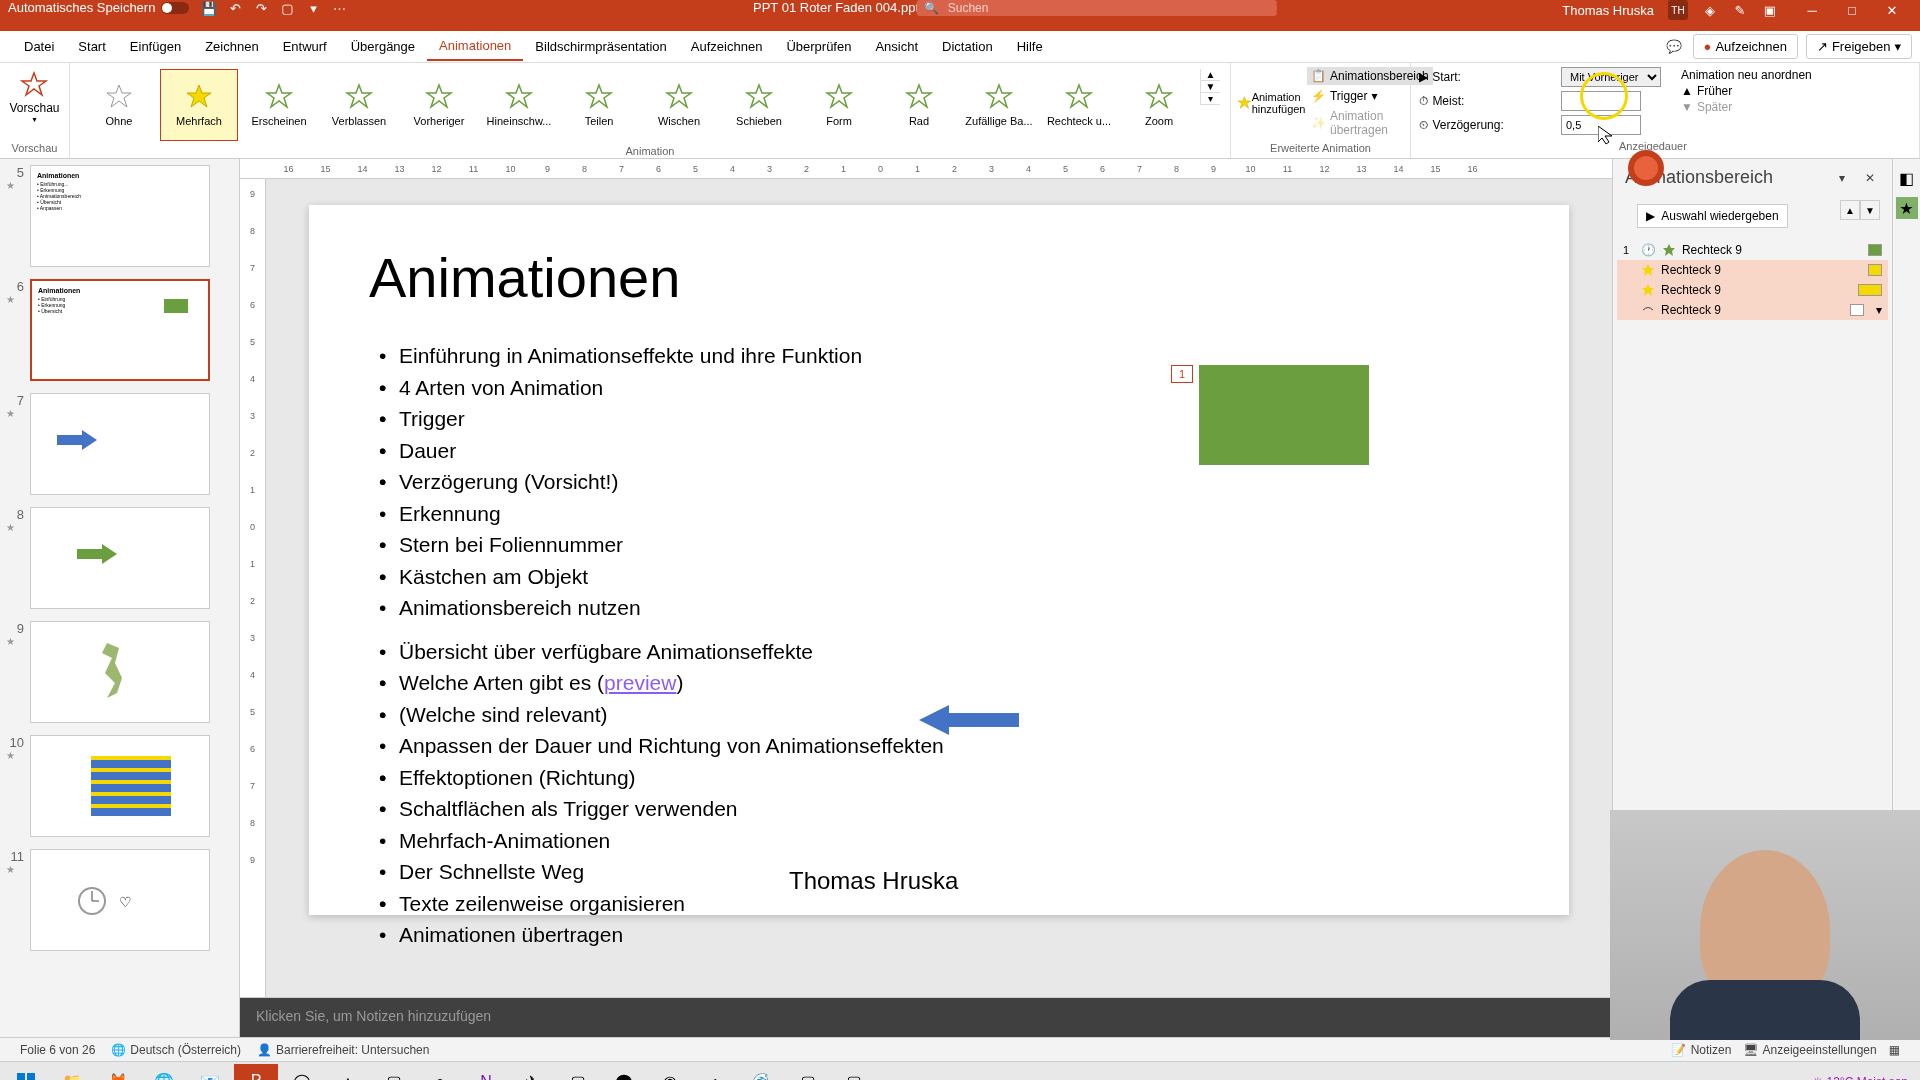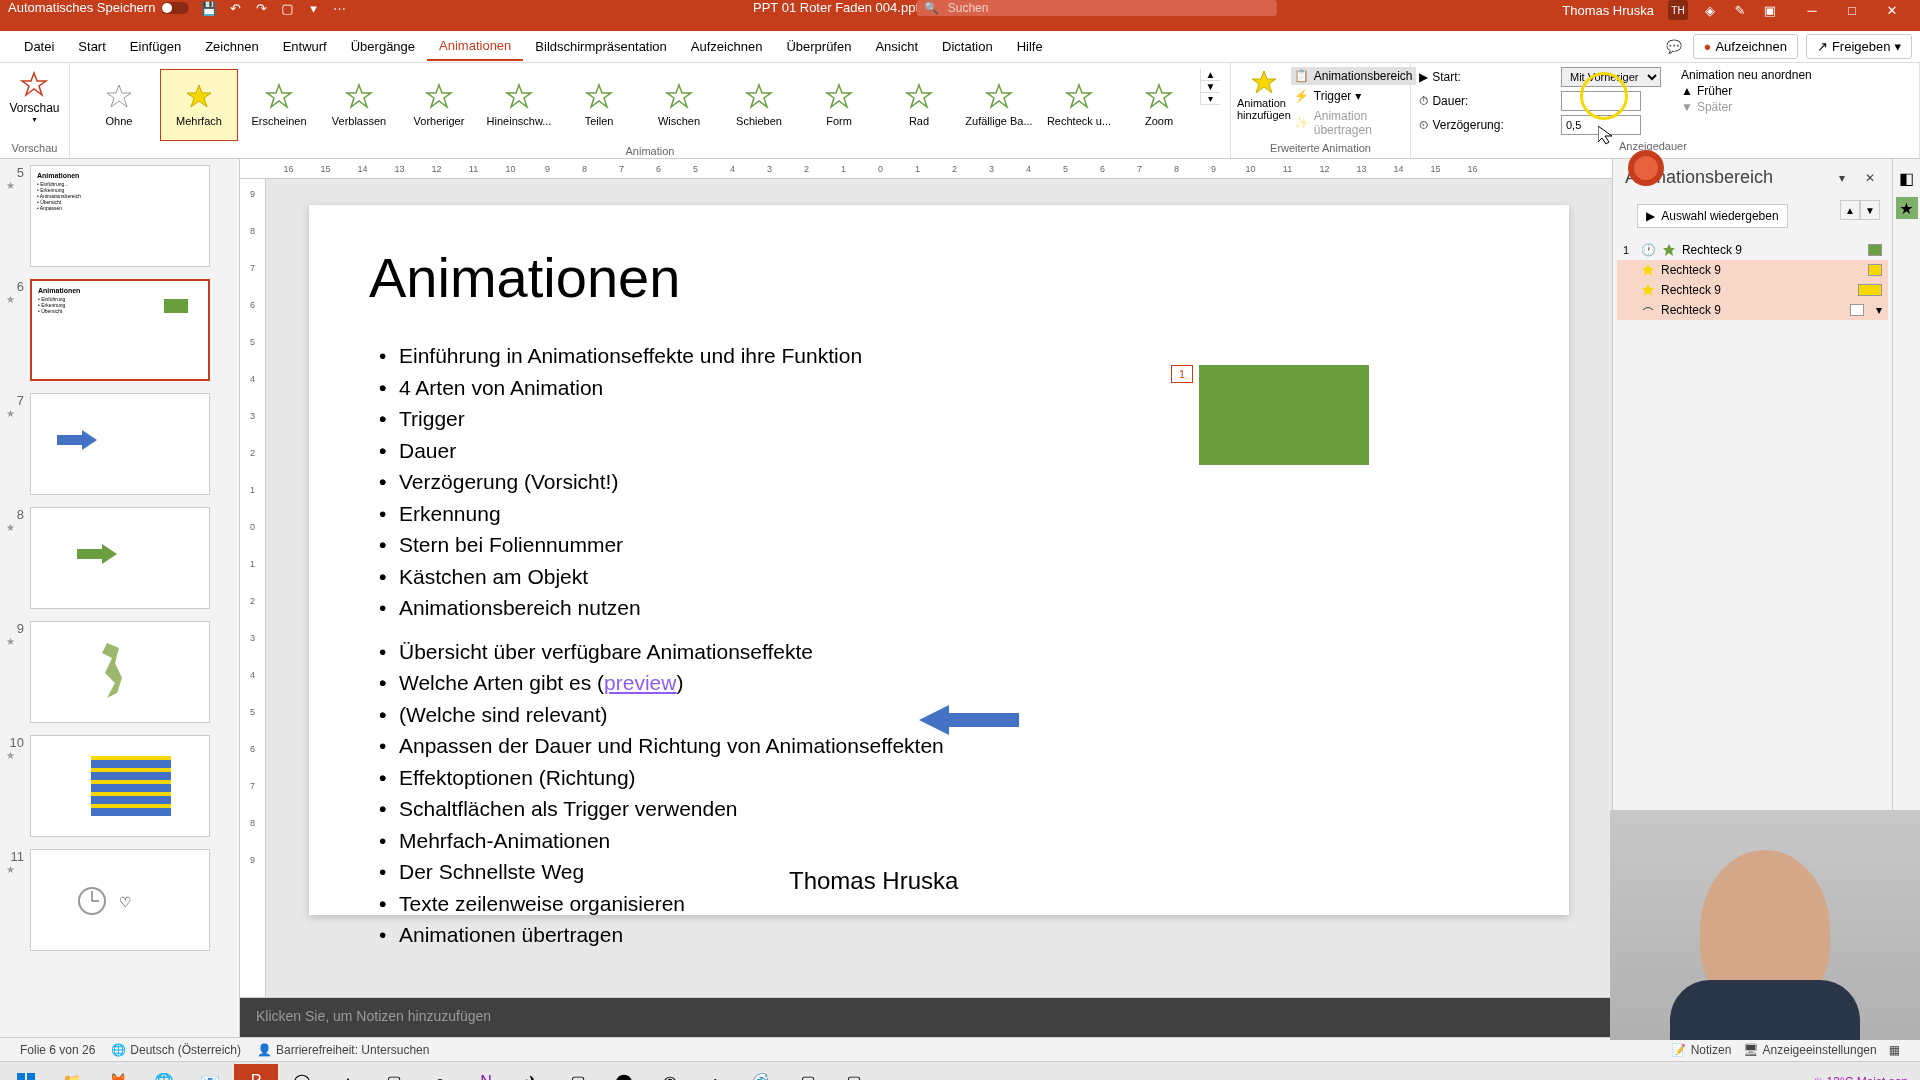--- a/index.html
+++ b/index.html
@@ -37,21 +37,21 @@
 .anim-gallery { flex: 0 0 auto; display: flex; align-items: flex-start; padding: 4px; gap: 2px; }
 .anim-item { width: 78px; height: 72px; display: flex; flex-direction: column; align-items: center; justify-content: center; cursor: pointer; border: 1px solid transparent; font-size: 11px; gap: 4px; }
 .anim-item.selected { border-color: #c43e1c; background: #fef9c3; }
 .anim-item .star { width: 28px; height: 28px; }
 .gallery-nav { width: 20px; display: flex; flex-direction: column; border-left: 1px solid #ddd; }
 .gallery-nav-btn { flex: 1; display: flex; align-items: center; justify-content: center; cursor: pointer; font-size: 10px; border-bottom: 1px solid #ddd; }
 .effekt-group { width: 90px; align-items: center; }
 .effekt-btn { display: flex; flex-direction: column; align-items: center; padding-top: 4px; opacity: 0.4; }
 .erweiterte-group { width: 180px; }
 .erweiterte-content { display: flex; height: 72px; }
-.hinzufuegen-btn { width: 70px; display: flex; flex-direction: column; align-items: center; font-size: 11px; cursor: pointer; padding-top: 4px; }
+.hinzufuegen-btn { width: 70px; display: flex; align-items: center; font-size: 11px; cursor: pointer; padding-top: 4px; }
 .erweiterte-right { display: flex; flex-direction: column; gap: 2px; font-size: 12px; padding-top: 2px; }
 .erweiterte-item { display: flex; align-items: center; gap: 4px; cursor: pointer; padding: 2px 4px; }
 .erweiterte-item.active { background: #e0e0e0; }
 .erweiterte-item.disabled { opacity: 0.4; }
 .timing-group { flex: 1; padding: 4px 8px; }
 .timing-row { display: flex; gap: 12px; align-items: center; font-size: 12px; margin-bottom: 4px; }
 .timing-label { display: flex; align-items: center; gap: 4px; width: 130px; }
 .timing-input { width: 80px; height: 20px; border: 1px solid #999; font-size: 11px; padding: 0 4px; }
 .timing-reorder { font-size: 12px; }
 .timing-reorder-item { display: flex; align-items: center; gap: 4px; padding: 1px 0; }
@@ -324,21 +324,21 @@
   </div>
 
   <div class="ribbon-group timing-group">
     <div style="display:flex;gap:20px">
       <div>
         <div class="timing-row">
           <div class="timing-label">▶ <span>Start:</span></div>
           <select class="timing-input" style="width:100px"><option>Mit Vorheriger</option></select>
         </div>
         <div class="timing-row">
-          <div class="timing-label">⏱ <span>Dauer:</span></div>
+          <div class="timing-label">⏱ <span>Meist:</span></div>
           <input class="timing-input" value="" style="">
         </div>
         <div class="timing-row">
           <div class="timing-label">⏲ <span>Verzögerung:</span></div>
           <input class="timing-input" value="0,5" style="">
         </div>
       </div>
       <div class="timing-reorder">
         <div class="timing-reorder-item">Animation neu anordnen</div>
         <div class="timing-reorder-item">▲ <span>Früher</span></div>

